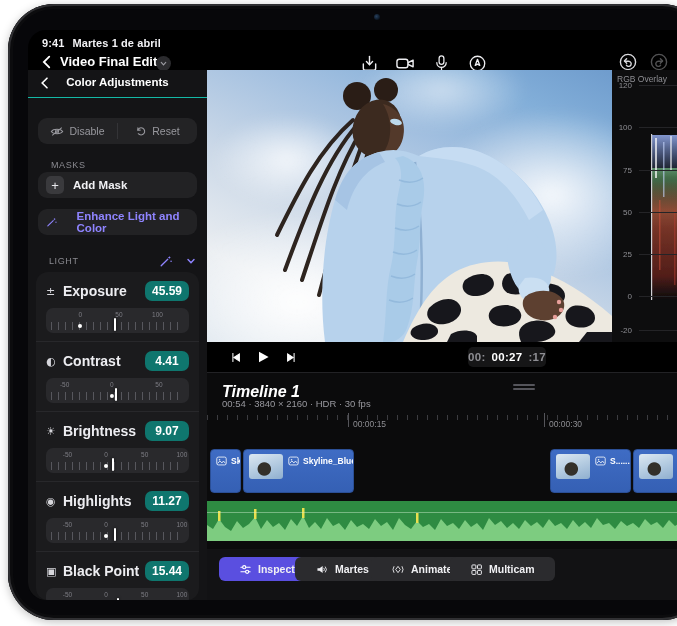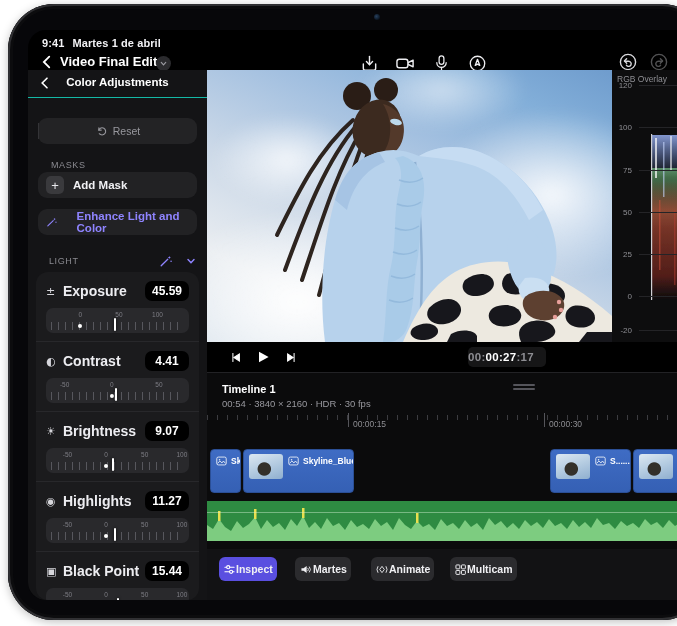--- a/index.html
+++ b/index.html
@@ -50,21 +50,21 @@
   .light-row { position:absolute; left:10px; top:183px; width:159px; height:16px; display:flex; align-items:center; }
   .light-right { margin-left:auto; display:flex; align-items:center; gap:12px; }
 
   .sliders-card { position:absolute; left:8px; top:202px; width:163px; height:328px; background:#1b1b1d;
     border-radius:12px; overflow:hidden; }
   .slider-row { padding:9px 10px 8px 10px; border-top:1px solid #28282b; }
   .slider-row:first-child { border-top:none; }
   .sr-top { display:flex; align-items:center; height:20px; }
   .sr-icon { width:17px; color:#d6d6db; font-size:11px; font-family:"DejaVu Sans", sans-serif; }
   .sr-name { color:#ededf1; font-size:14px; font-weight:bold; }
-  .sr-val { margin-left:auto; min-width:44px; text-align:center; background:#000000; border-radius:7px;
+  .sr-val { margin-left:auto; min-width:44px; text-align:center; background:#0f766e; border-radius:7px;
     color:#fff; font-size:12px; font-weight:bold; padding:3px 6px; }
   .track { position:relative; margin-top:7px; height:25px; background:#29292c; border-radius:7px; }
   .ticks { position:absolute; left:5px; right:5px; bottom:3px; height:8px;
     background:repeating-linear-gradient(90deg,#57575d 0 1px,transparent 1px 7px); }
   .tlabel { position:absolute; top:3px; transform:translateX(-50%); color:#7e7e85; font-size:6.5px; }
   .origin-dot { position:absolute; bottom:5px; width:4px; height:4px; border-radius:50%; background:#fff; transform:translateX(-50%); }
   .cursor { position:absolute; bottom:2px; width:2px; height:13px; background:#fff; transform:translateX(-50%);
     box-shadow:0 0 3px rgba(0,0,0,.8); border-radius:1px; }
 
   
@@ -77,26 +77,26 @@
   .scope { position:absolute; left:584px; top:40px; width:96px; height:272px; background:#0d0d0e; }
   .scope-title { position:absolute; left:5px; top:4px; color:#8e8e93; font-size:8.5px; }
   .scope-axis-label { position:absolute; right:74px; transform:translateY(-50%); width:100%; text-align:right; color:#8e8e93; font-size:8px; }
   .scope-grid { position:absolute; left:27px; width:66px; height:1px; background:#242427; }
   .scope-plot { position:absolute; left:27px; top:10px; width:66px; height:258px; }
 
   
   .transport { position:absolute; left:179px; top:312px; width:501px; height:30px; background:#000; }
   .tr-btn { position:absolute; top:4px; width:24px; height:22px; display:flex; align-items:center; justify-content:center; }
   .timecode { position:absolute; left:261px; top:5px; width:78px; height:20px; background:#161617; border-radius:5px;
-    display:flex; align-items:center; justify-content:flex-start; font-size:11.5px; font-weight:bold; letter-spacing:.3px; }
+    display:flex; align-items:center; justify-content:space-between; font-size:11.5px; font-weight:bold; letter-spacing:.3px; }
   .tc-dim { color:#8e8e93; } .tc-lit { color:#fff; }
 
   
   .timeline { position:absolute; left:179px; top:342px; width:501px; height:228px; background:#0b0b0c; border-top:1px solid #222225; }
-  .tl-name { position:absolute; left:15px; top:10px; color:#fff; font-size:11px; font-weight:bold; }
+  .tl-name { position:absolute; left:15px; top:10px; color:#fff; font-size:16px; font-weight:bold;font-style:italic; }
   .tl-meta { position:absolute; left:15px; top:25px; color:#98989e; font-size:9.5px; }
   .grabber { position:absolute; left:306px; top:11px; width:22px; height:7px; }
   .grabber div { height:2px; border-radius:1px; background:#55555b; margin-bottom:2px; }
   .modes { position:absolute; left:218px; top:20px; width:150px; height:20px; background:#202023; border-radius:7px;
     display:flex; padding:1px; }
   .mode-btn { flex:1; display:flex; align-items:center; justify-content:center; color:#d9d9de; font-size:10px; font-weight:bold; border-radius:6px; }
   .mode-btn.sel { background:#6d6d74; color:#fff; }
   .mode-div { width:1px; background:#3a3a3e; margin:4px 0; }
 
   .ruler { position:absolute; left:0; top:40px; width:501px; height:26px;
@@ -115,21 +115,21 @@
   .sel-handle { position:absolute; top:0; bottom:0; width:7px; background:#e8c636; display:flex; align-items:center; justify-content:center; }
   .sel-handle div { width:1.5px; height:12px; background:#6e5a10; border-radius:1px; }
   .sel-handle.l { left:0; border-radius:3px 0 0 3px; }
   .sel-handle.r { right:0; border-radius:0 3px 3px 0; }
 
   .audio { position:absolute; left:0; top:128px; width:501px; height:40px; background:#2e8b42; overflow:hidden; }
   .audio .midline { position:absolute; left:0; top:11px; width:100%; height:1px; background:rgba(210,240,210,.45); }
 
   .bottom-bar { position:absolute; left:0; top:176px; width:501px; height:52px; background:#121214; }
   .bb-btn { position:absolute; top:8px; height:24px; border-radius:6px; background:#2b2b2e; color:#f0f0f3;
-    font-size:10.5px; font-weight:bold; display:flex; align-items:center; padding:0 4px; }
+    font-size:10.5px; font-weight:bold; display:flex; align-items:center; gap:6px; padding:0 20px; }
   .bb-btn.primary { background:#5a4fe0; }
 </style>
 </head>
 <body>
 
 <div class="device">
   <div class="cam-dot"></div>
 
   <div class="screen">
 
@@ -199,20 +199,28 @@
       <div class="panel-header">
         <div class="panel-back">
           <svg class="icon" width="16" height="16" viewBox="0 0 20 20">
               <path d="M12.5 4 6.5 10l6 6" stroke="#fff" stroke-width="2" fill="none" stroke-linecap="round"></path>
             </svg>
         </div>
         <div class="panel-title">Color Adjustments</div>
       </div>
 
       <div class="dr-group">
+        <div class="dr-btn">
+          <svg class="icon" width="14" height="11" viewBox="0 0 16 12" fill="none" stroke="#98989e" stroke-width="1.2">
+              <path d="M1.5 6c2.2-3.4 10.8-3.4 13 0-2.2 3.4-10.8 3.4-13 0Z"></path>
+              <circle cx="8" cy="6" r="1.8"></circle>
+              <path d="M2.5 10.5 13.5 1.5"></path>
+            </svg>
+          <span>Disable</span>
+        </div>
         <div class="dr-sep"></div>
         <div class="dr-btn">
           <svg class="icon" width="12" height="12" viewBox="0 0 20 20" fill="none" stroke="#98989e" stroke-width="1.8">
               <path d="M4.5 8.5a6 6 0 1 1 1 6" stroke-linecap="round"></path>
               <path d="M4.8 4.5v4h4" stroke-linecap="round" stroke-linejoin="round"></path>
             </svg>
           <span>Reset</span>
         </div>
       </div>
 

